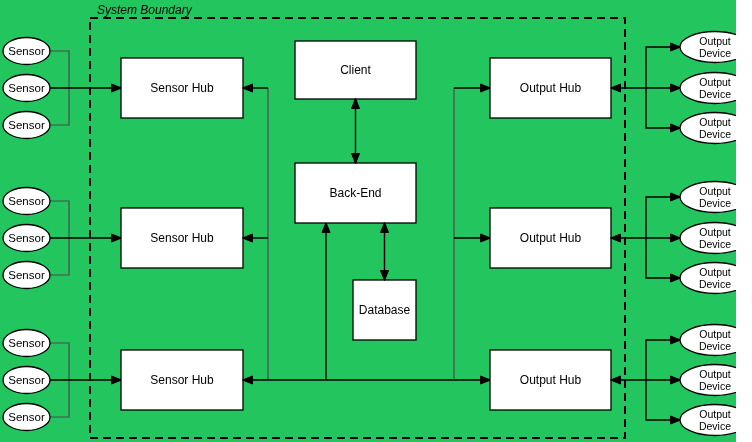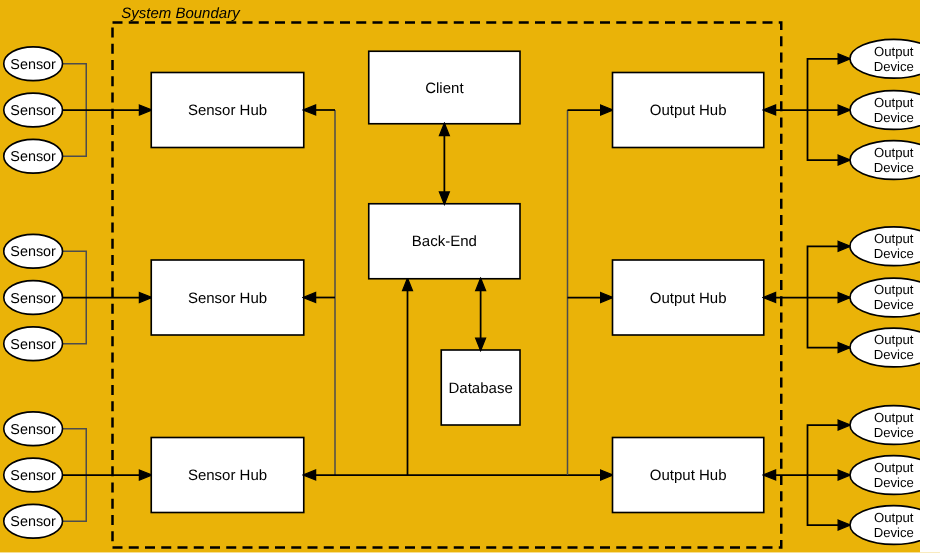--- a/index.html
+++ b/index.html
@@ -1,16 +1,16 @@
 <!DOCTYPE html>
 <html><head>
 <meta charset="utf-8">
 <style>
   html,body{margin:0;padding:0;background:#ffffff;}
-  .canvas{position:relative;width:736px;height:442px;background:#eab308;overflow:hidden;}
+  .canvas{position:relative;width:736px;height:442px;background:#22c55e;overflow:hidden;}
   svg{display:block;}
   text{font-family:"Liberation Sans", sans-serif;fill:#000000;}
   .node-label{font-size:12px;}
   .sensor-label{font-size:11.5px;}
   .device-label{font-size:10.5px;}
   .boundary-label{font-size:12px;font-style:italic;}
   .shape{fill:#ffffff;stroke:#000000;stroke-width:1.3;}
   .edge{fill:none;stroke:#000000;stroke-width:1.4;}
   .link{fill:none;stroke:#4d4d4d;stroke-width:1.2;}
   .boundary{fill:none;stroke:#000000;stroke-width:2;stroke-dasharray:8 5;}

